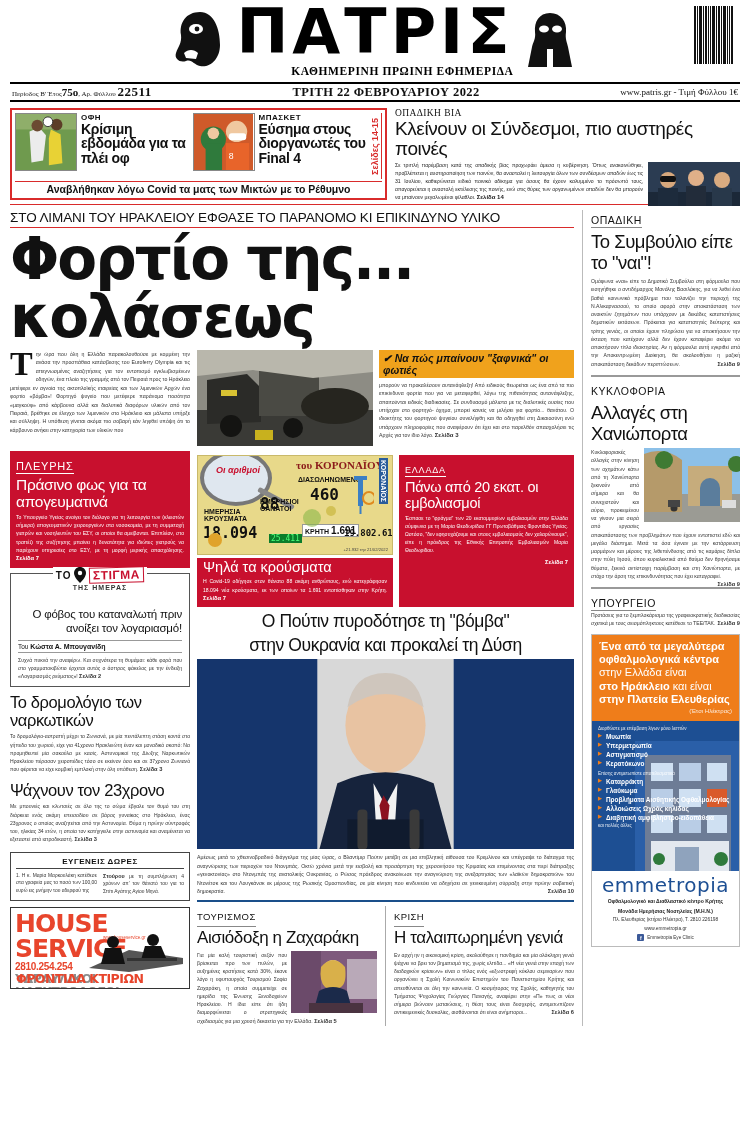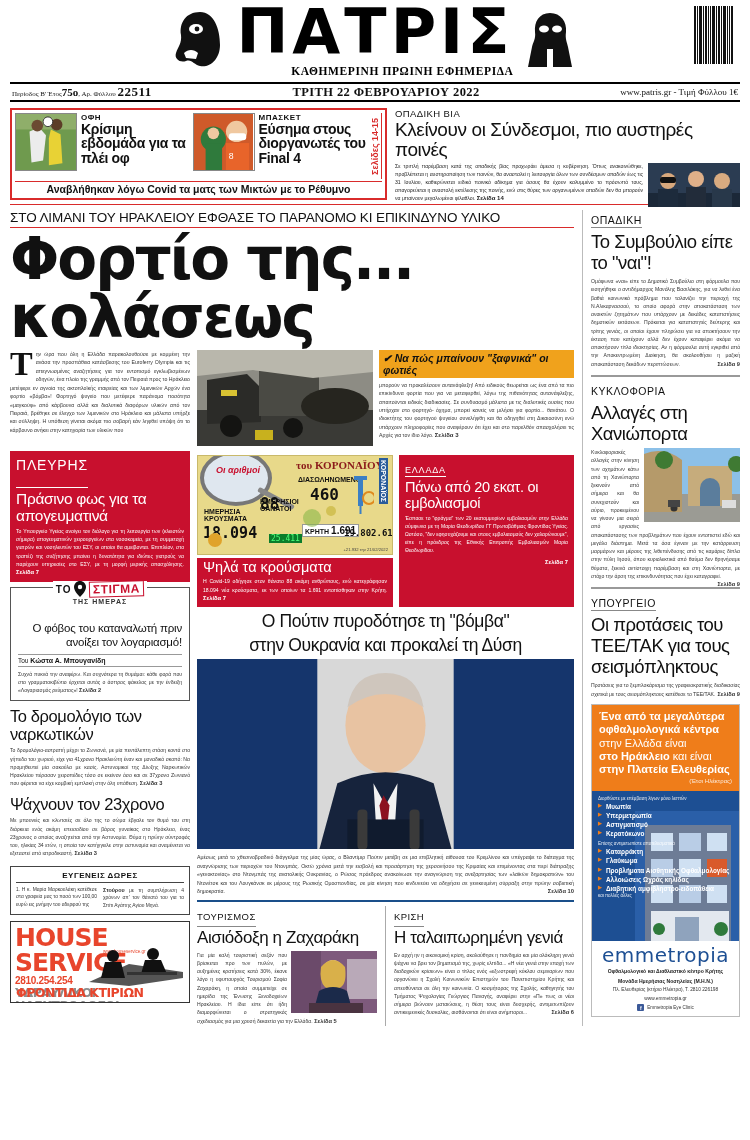--- a/index.html
+++ b/index.html
@@ -51,21 +51,21 @@
   .sp-kicker { font-size: 8px; font-weight: bold; letter-spacing: 0.5px; color:#111; }
   .sp-head { font-size: 14px; font-weight: bold; line-height: 1.02; color: #111; letter-spacing:-0.3px;}
   .sp-pages {
     writing-mode: vertical-rl; transform: rotate(180deg);
     font-size: 9px; font-weight: bold; color: #d92b2b;
     flex: 0 0 12px; text-align: center; border-left:1px solid #d92b2b; padding-left:1px;
   }
   .sp-bottom { font-size: 10.5px; font-weight: bold; text-align: center; border-top: 1px solid #d92b2b; margin-top:2px; padding-top:1px;}
 
   .violence-box { flex: 1; padding-left: 2px; }
-  .v-kicker { font-size: 9.5px; letter-spacing: 0.4px; color:#111; }
+  .v-kicker { font-size: 9.5px; letter-spacing: 0.4px; color:#111;font-family:Liberation Serif, serif; }
   .v-head { font-size: 19px; font-weight: normal; color: #111; line-height: 1.05; margin: 1px 0 3px; letter-spacing:-0.4px;}
   .v-body { display: flex; gap: 5px; }
   .v-text { font-size: 5.1px; line-height: 1.55; text-align: justify; color: #222; flex:1;}
   .v-text b { font-size: 6px; }
   .v-photo { width: 92px; height: 44px; flex: 0 0 92px; align-self: flex-end; overflow:hidden; position:relative;}
 
   .redrule { border-top: 1.5px solid #d92b2b; margin: 4px 0 0; }
 
   
   .grid { display: flex; gap: 8px; margin-top: 5px; }
@@ -92,21 +92,21 @@
   .truck-photo { width: 100%; height: 96px; position:relative; overflow:hidden; }
   .fire-band {
     background: #f0a21c; color: #111; font-weight: bold; font-style: italic;
     font-size: 10.5px; padding: 2px 4px; margin-bottom: 3px;
   }
   .fire-text { font-size: 5.2px; line-height: 1.6; text-align: justify; color: #333; }
   .fire-text b { font-size: 6px; }
 
   
   .redbox { background: #c8102e; color: #fff; padding: 5px 6px; }
-  .redbox .kick { font-size: 14px; letter-spacing: 0.8px; border-bottom: 1.2px solid #fff; display:inline-block; padding-bottom:14px; margin-bottom:2px;}
+  .redbox .kick { font-size: 11px; letter-spacing: 0.8px; border-bottom: 1.2px solid #fff; display:inline-block; padding-bottom:1px; margin-bottom:2px;}
   .redbox .head { font-size: 15.5px; line-height: 1.1; margin-bottom: 3px; letter-spacing:-0.3px;}
   .redbox .body { font-size: 5.1px; line-height: 1.6; text-align: justify; }
   .redbox .body b { font-size: 5.8px; }
 
   
   .covid-wrap { display: flex; gap: 6px; margin-top: 4px; }
   .covid-graphic { flex: 0 0 196px; height: 100px; background: #e8d98a; position: relative; overflow: hidden; border:1px solid #c9b96a;}
   .covid-right { flex: 1; background: #c8102e; color: #fff; padding: 4px 6px; }
   .cg-title { position:absolute; top:3px; left:78px; font-family:"Liberation Serif",serif; font-weight:bold; font-size:11px; color:#8b1a1a;margin-left:20px;}
   .cg-mag { position:absolute; top:-6px; left:2px; width:72px; height:56px; border:4px solid #777; border-radius:50%; background:#dfe7ef; }
@@ -551,21 +551,20 @@
             <rect x="78" y="52" width="14" height="8" fill="#ddd"></rect>
           </svg>
         </div>
         <div class="rc-body"><span>Κυκλοφοριακές αλλαγές στην κίνηση των οχημάτων κάτω από τη Χανιώπορτα ξεκινούν από σήμερα και θα συνεχιστούν και αύριο, προκειμένου να γίνουν μια σειρά από εργασίες αποκατάστασης των προβλημάτων που έχουν εντοπιστεί εδώ και μεγάλο διάστημα. Μετά τα όσα έγιναν με την κατάρρευση μαρμάρων και μέρους της λιθεπένδυσης από τις καμάρες δίπλα στην πύλη Ιησού, όπου κυριολεκτικά από θαύμα δεν θρηνήσαμε θύματα, ξεκινά αντίστοιχη παρέμβαση και στη Χανιώπορτα, με στόχο την άρση της επικινδυνότητας που έχει καταγραφεί.</span> <b style="float:right">Σελίδα 9</b></div>
       </div>
 
       <div class="rc-sep"></div>
 
       <div>
         <div class="rc-kick">ΥΠΟΥΡΓΕΙΟ</div>
-        <div class="rc-head">Οι προτάσεις του ΤΕΕ/ΤΑΚ για τους σεισμόπληκτους</div>
         <div class="rc-body"><span>Προτάσεις για το ξεμπλοκάρισμα της γραφειοκρατικής διαδικασίας σχετικά με τους σεισμόπληκτους κατέθεσε το ΤΕΕ/ΤΑΚ.</span> <b style="float:right">Σελίδα 9</b></div>
       </div>
 
       <div class="emm">
         <div class="emm-top">
           <div class="l1">Ένα από τα μεγαλύτερα</div>
           <div class="l1">οφθαλμολογικά κέντρα</div>
           <div class="l2">στην Ελλάδα είναι</div>
           <div class="l2"><b>στο Ηράκλειο</b><span> και είναι</span></div>
           <div class="l1">στην Πλατεία Ελευθερίας</div>

